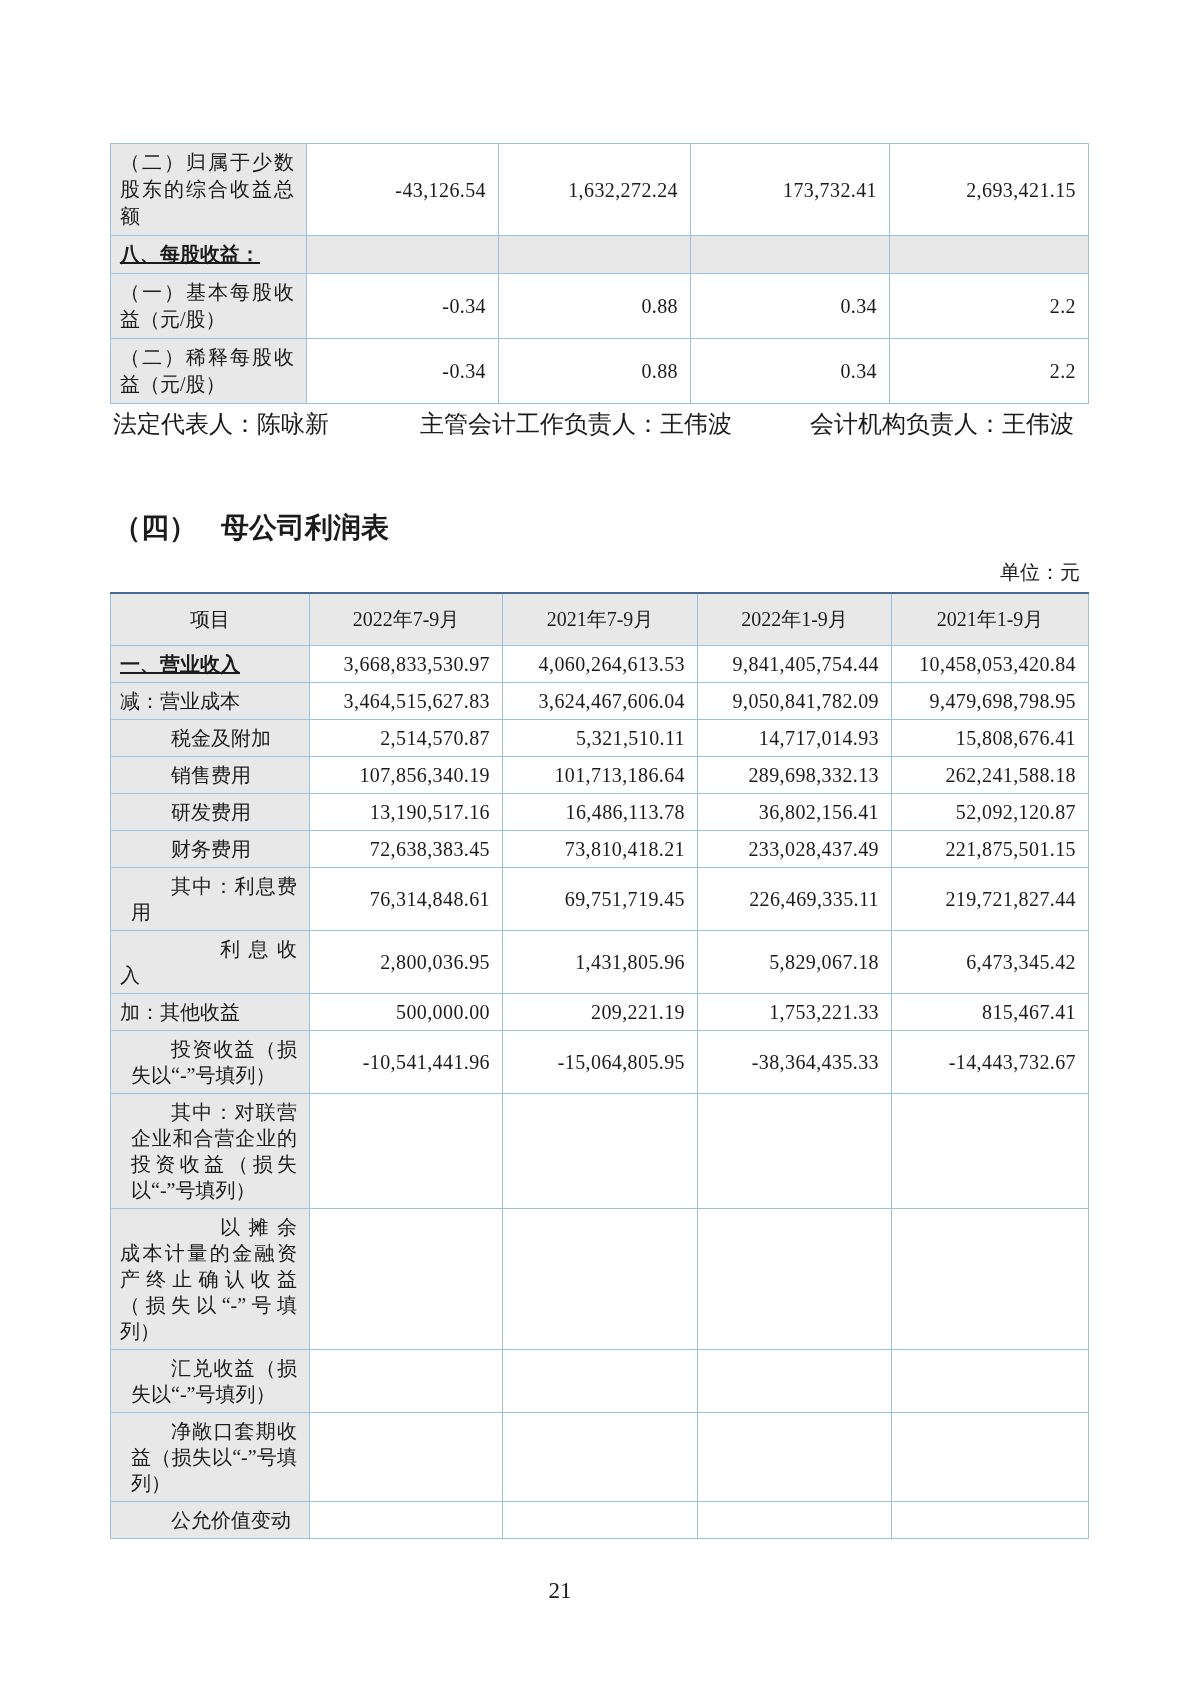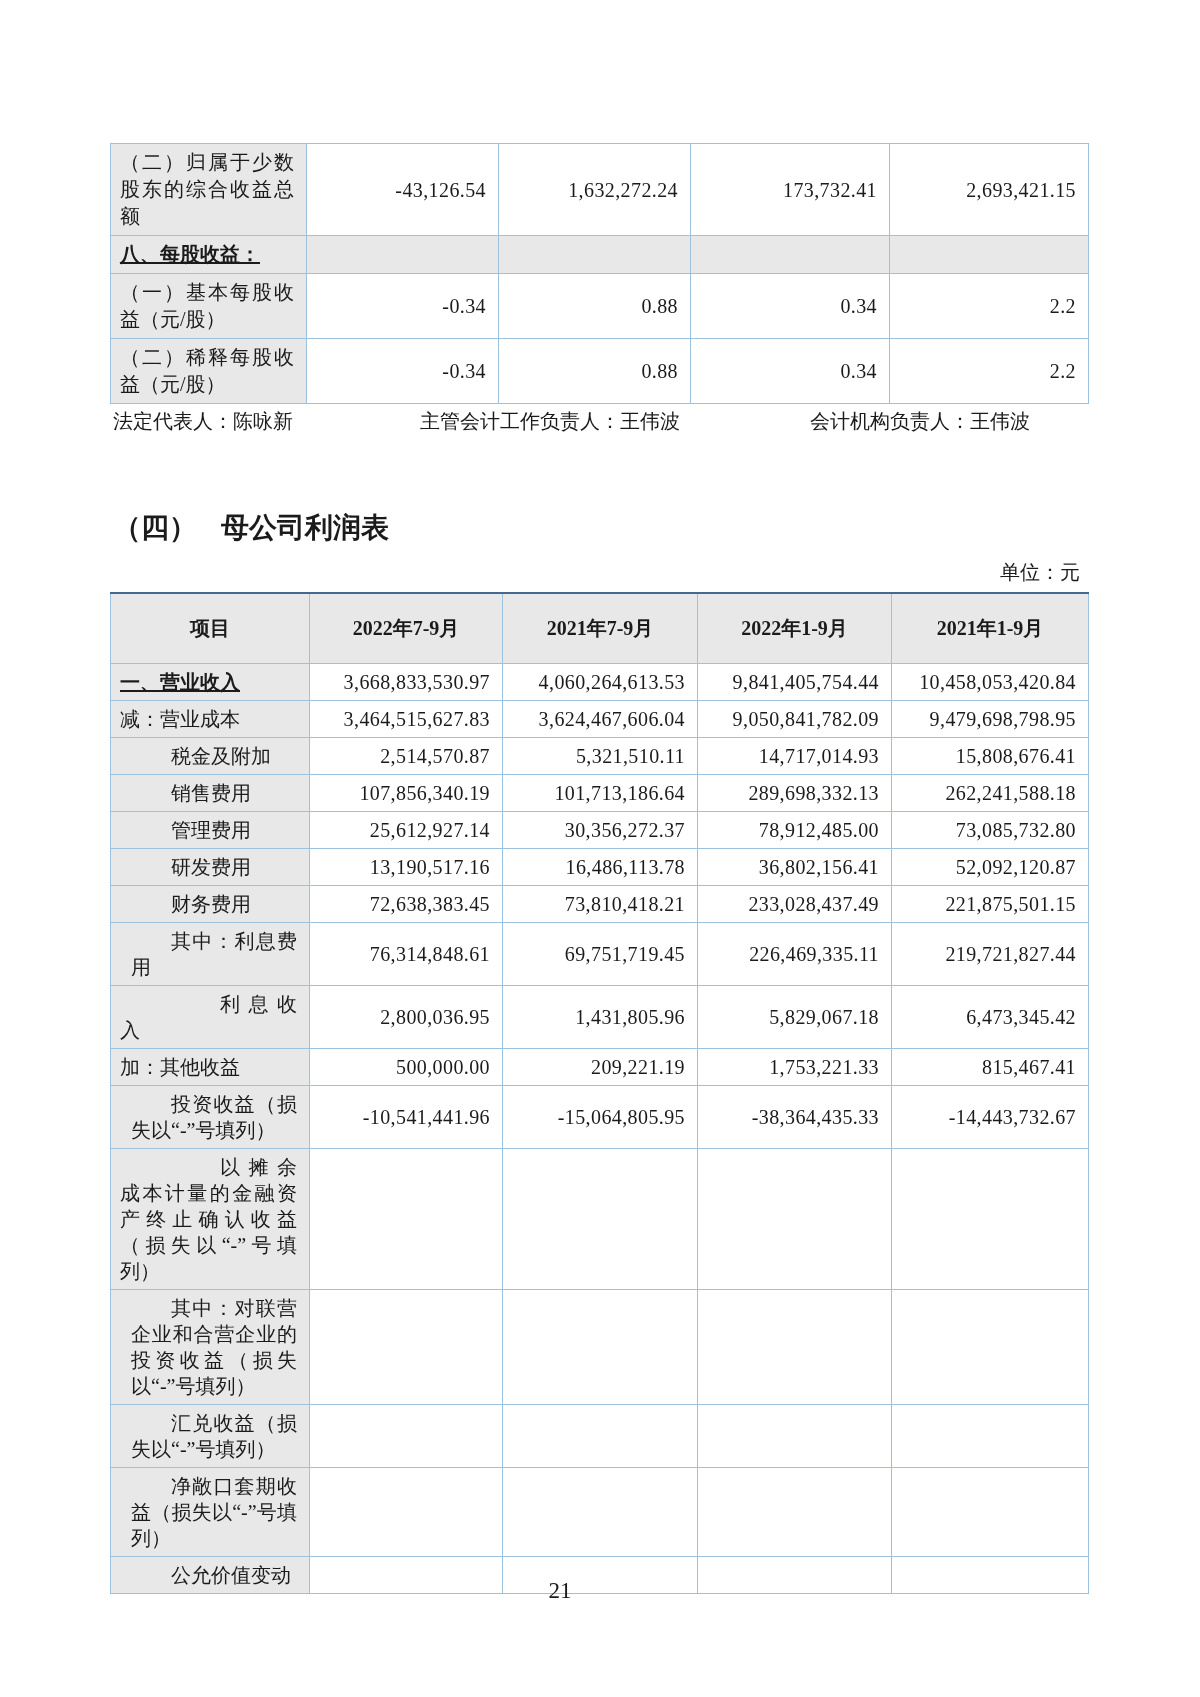--- a/index.html
+++ b/index.html
@@ -9,30 +9,30 @@
     font-family:"Liberation Serif","DejaVu Serif",serif; color:#1b1b1b;
     overflow:hidden; margin:0 auto;
   }
   table { border-collapse:collapse; table-layout:fixed; position:absolute; }
   td, th { border:1px solid #9cc2e0; font-size:20px; font-weight:normal; vertical-align:middle; overflow:hidden; }
   .label-cell {
     background:#e8e8e8; padding:5px 12px 5px 9px; line-height:27px;
     text-align:justify; text-align-last:left;
   }
   .num-cell { background:#ffffff; text-align:right; padding:5px 12px 5px 4px; line-height:26px; letter-spacing:0.4px; }
-  .head-cell { background:#e8e8e8; text-align:center; font-weight:bold; padding:21px 4px; line-height:27px; }
+  .head-cell { background:#e8e8e8; text-align:center; font-weight:normal; padding:12px 4px; line-height:27px; }
   .bold { font-weight:bold;text-decoration:underline; }
   .section-row td { background:#e8e8e8; }
   .indent-1 { text-indent:2em;padding-left:20px; }
   .indent-2 { text-indent:5em; }
   .top-table { left:110px; top:143px; width:978px; }
   .top-table .label-cell { line-height:27px; }
   .income-table { left:110px; top:592px; width:978px; border-top:2px solid #44688f; }
   .income-table .label-cell { line-height:26px; }
-  .signature-line { position:absolute; top:408px; left:0; width:1200px; height:26px; font-size:20px; }
+  .signature-line { position:absolute; top:408px; left:0; width:1200px; height:26px; font-size:24px; }
   .signature-line span { position:absolute; white-space:nowrap; }
   .sig-1 { left:113px; }
   .sig-2 { left:420px; }
   .sig-3 { left:810px; }
   .section-heading { position:absolute; top:509px; left:113px; font-size:28px; font-weight:bold; }
   .section-heading .idx { margin-right:24px; }
   .unit-label { position:absolute; top:559px; right:120px; font-size:20px; }
   .page-number { position:absolute; top:1578px; left:0; width:1120px; text-align:center; font-size:23px; }
 </style>
 </head>
@@ -132,27 +132,20 @@
     <td class="num-cell">15,808,676.41</td>
   </tr>
         <tr>
     <td class="label-cell indent-1">销售费用</td>
     <td class="num-cell">107,856,340.19</td>
     <td class="num-cell">101,713,186.64</td>
     <td class="num-cell">289,698,332.13</td>
     <td class="num-cell">262,241,588.18</td>
   </tr>
         <tr>
-    <td class="label-cell indent-1">管理费用</td>
-    <td class="num-cell">25,612,927.14</td>
-    <td class="num-cell">30,356,272.37</td>
-    <td class="num-cell">78,912,485.00</td>
-    <td class="num-cell">73,085,732.80</td>
-  </tr>
-        <tr>
     <td class="label-cell indent-1">研发费用</td>
     <td class="num-cell">13,190,517.16</td>
     <td class="num-cell">16,486,113.78</td>
     <td class="num-cell">36,802,156.41</td>
     <td class="num-cell">52,092,120.87</td>
   </tr>
         <tr>
     <td class="label-cell indent-1">财务费用</td>
     <td class="num-cell">72,638,383.45</td>
     <td class="num-cell">73,810,418.21</td>
@@ -181,28 +174,28 @@
     <td class="num-cell">815,467.41</td>
   </tr>
         <tr>
     <td class="label-cell indent-1">投资收益（损失以“-”号填列）</td>
     <td class="num-cell">-10,541,441.96</td>
     <td class="num-cell">-15,064,805.95</td>
     <td class="num-cell">-38,364,435.33</td>
     <td class="num-cell">-14,443,732.67</td>
   </tr>
         <tr>
+    <td class="label-cell indent-1">其中：对联营企业和合营企业的投资收益（损失以“-”号填列）</td>
+    <td class="num-cell"></td>
+    <td class="num-cell"></td>
+    <td class="num-cell"></td>
+    <td class="num-cell"></td>
+  </tr>
+        <tr>
     <td class="label-cell indent-2">以摊余成本计量的金融资产终止确认收益（损失以“-”号填列）</td>
-    <td class="num-cell"></td>
-    <td class="num-cell"></td>
-    <td class="num-cell"></td>
-    <td class="num-cell"></td>
-  </tr>
-        <tr>
-    <td class="label-cell indent-1">其中：对联营企业和合营企业的投资收益（损失以“-”号填列）</td>
     <td class="num-cell"></td>
     <td class="num-cell"></td>
     <td class="num-cell"></td>
     <td class="num-cell"></td>
   </tr>
         <tr>
     <td class="label-cell indent-1">汇兑收益（损失以“-”号填列）</td>
     <td class="num-cell"></td>
     <td class="num-cell"></td>
     <td class="num-cell"></td>

